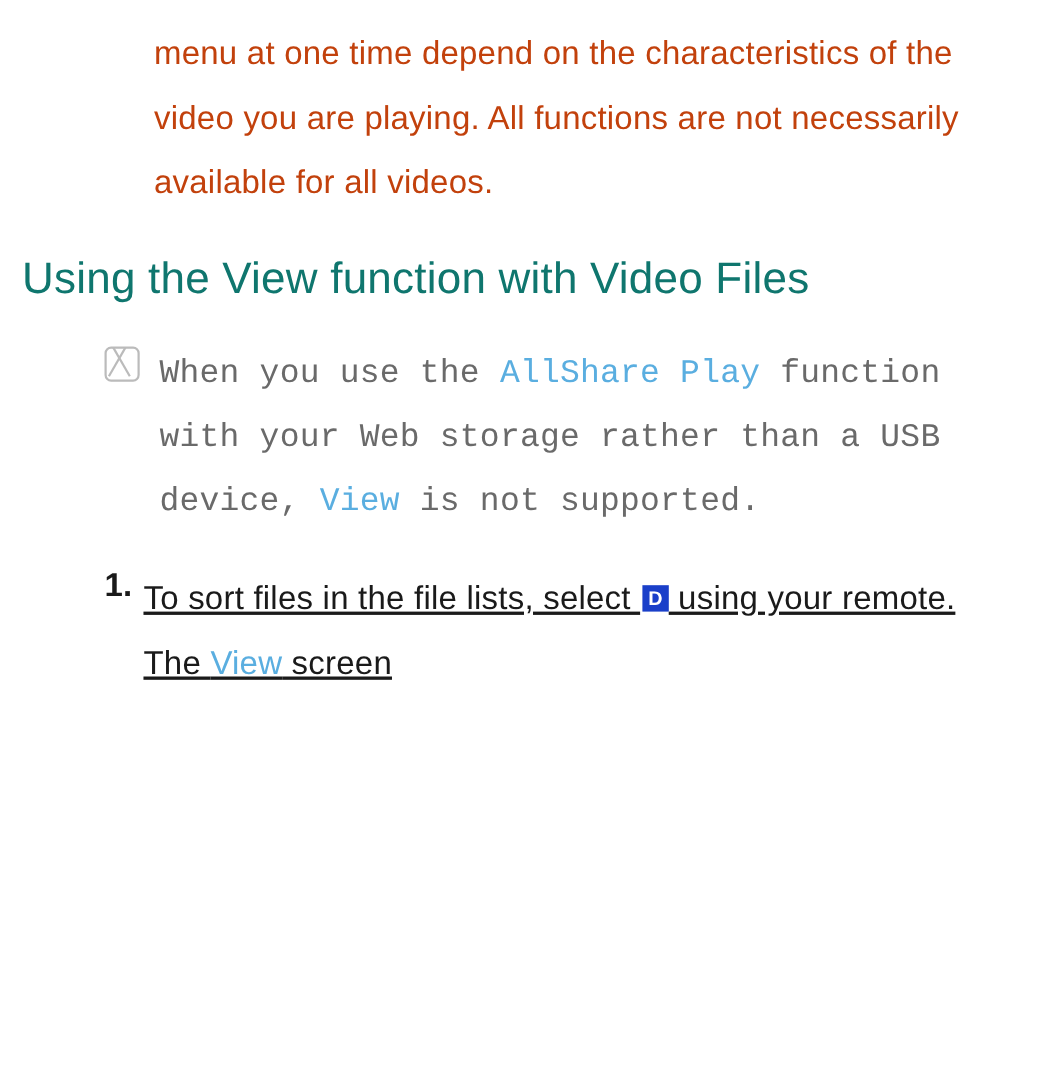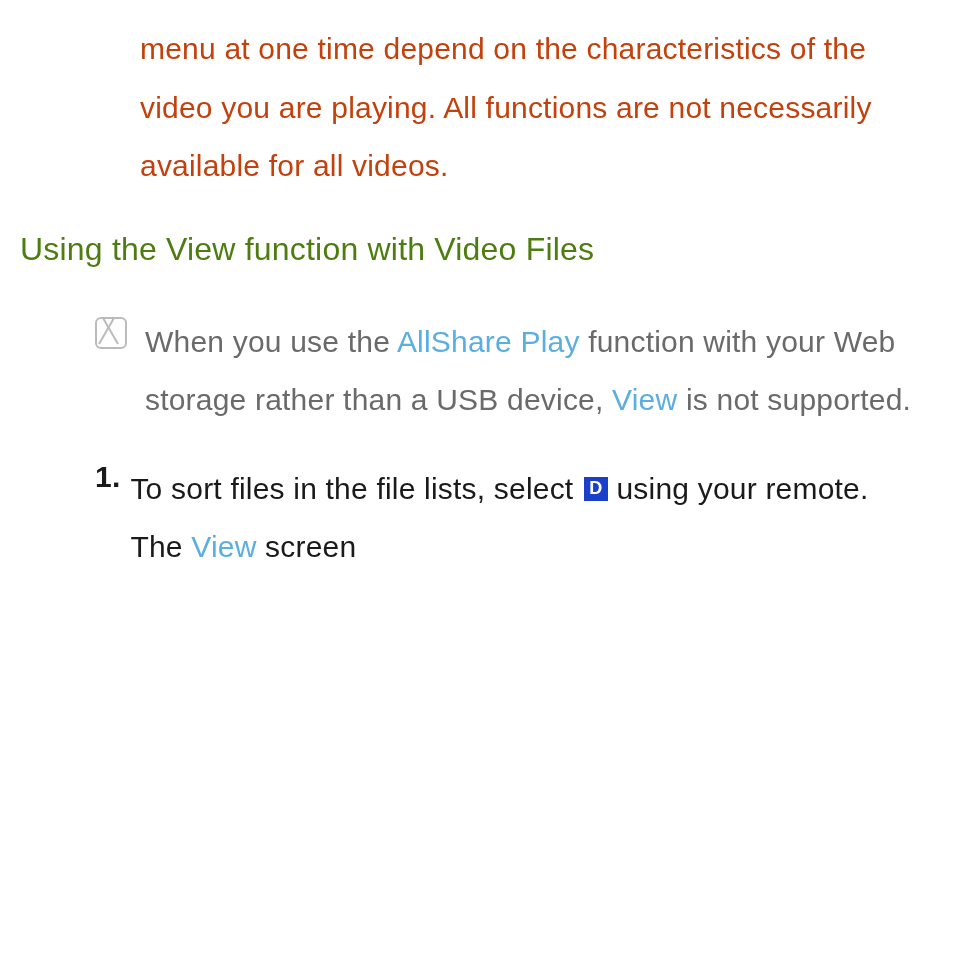--- a/index.html
+++ b/index.html
@@ -16,31 +16,32 @@
     }
     .intro-paragraph {
       font-size: 30px;
       color: #c2410c;
       line-height: 1.95;
       margin-left: 100px;
       margin-bottom: 35px;
       letter-spacing: 0.2px;
     }
     .section-heading {
-      font-size: 32px;
-      color: #4d7c0f;
-      margin-bottom: 45px;
+      font-size: 40px;
+      color: #0f766e;
+      margin-bottom: 35px;
       letter-spacing: 0.2px;
       margin-left: -20px;
     }
     .note-block {
       display: flex;
       align-items: flex-start;
       margin-left: 55px;
       margin-bottom: 30px;
+      font-family: Liberation Mono, monospace;
     }
     .note-icon {
       flex-shrink: 0;
       width: 32px;
       height: 32px;
       border: 2px solid #bbb;
       border-radius: 6px;
       margin-right: 18px;
       margin-top: 4px;
       position: relative;
@@ -87,20 +88,21 @@
       font-weight: bold;
       margin-right: 10px;
       letter-spacing: 0.2px;
       flex-shrink: 0;
     }
     .step-text {
       font-size: 30px;
       color: #1a1a1a;
       line-height: 1.95;
       letter-spacing: 0.2px;
+      text-decoration: underline;
     }
     .d-button {
       display: inline-flex;
       align-items: center;
       justify-content: center;
       width: 24px;
       height: 24px;
       background: #1a3fc9;
       color: #ffffff;
       font-size: 18px;

